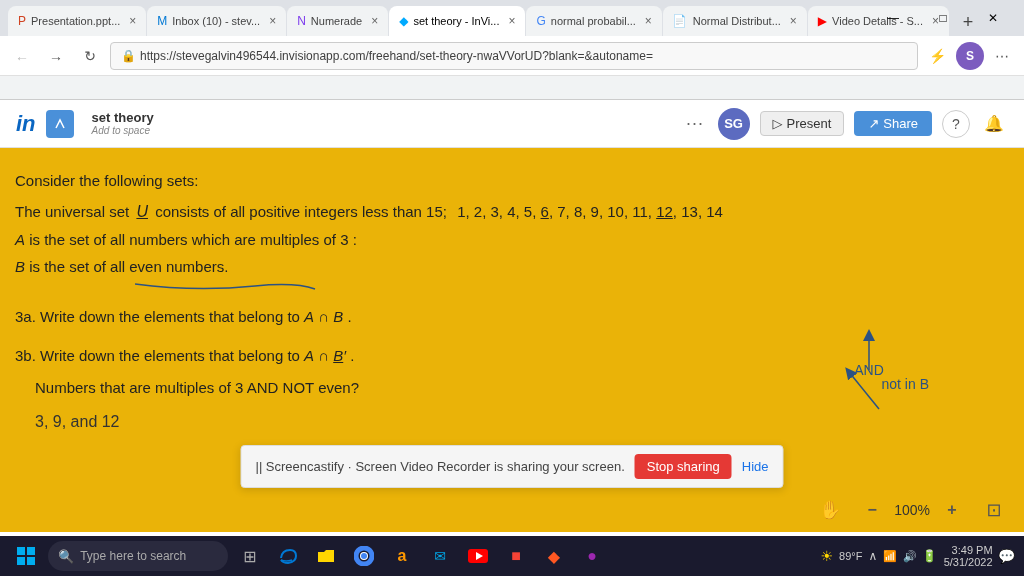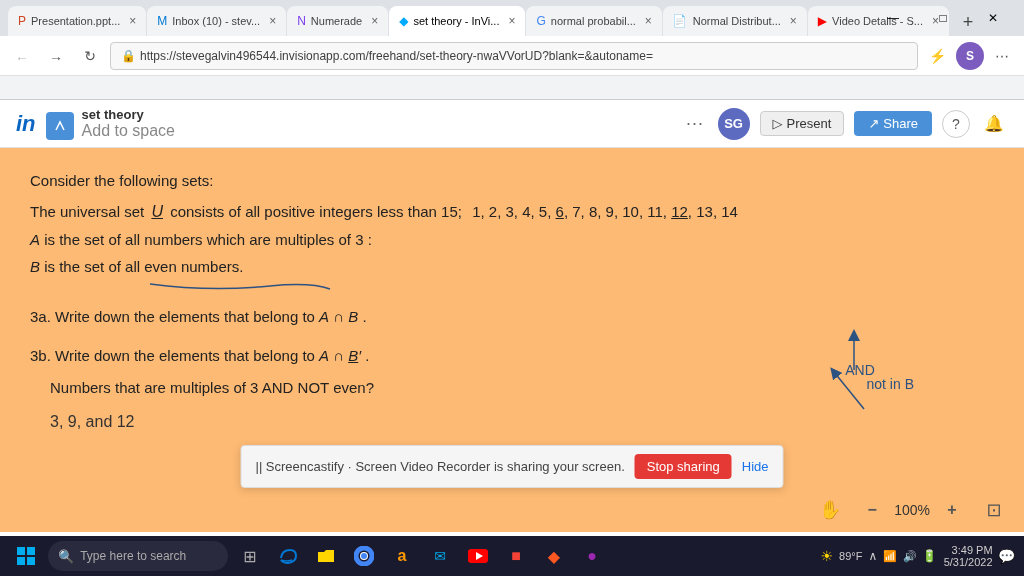--- a/index.html
+++ b/index.html
@@ -18,36 +18,36 @@
 
     .nav-bar { display: flex; align-items: center; height: 40px; padding: 0 8px; background: #fff; gap: 6px; border-bottom: 1px solid #e0e0e0; }
     .nav-btn { width: 28px; height: 28px; display: flex; align-items: center; justify-content: center; border-radius: 50%; cursor: pointer; color: #555; font-size: 14px; }
     .nav-btn.disabled { color: #bbb; cursor: default; }
     .address-bar { flex: 1; height: 28px; border: 1px solid #ccc; border-radius: 4px; padding: 0 10px; font-size: 12px; color: #333; background: #f8f8f8; display: flex; align-items: center; }
     .address-text { flex: 1; font-size: 12px; color: #404040; overflow: hidden; white-space: nowrap; text-overflow: ellipsis; }
     .nav-actions { display: flex; gap: 4px; }
 
     
     .app-header { display: flex; align-items: center; height: 48px; padding: 0 16px; border-bottom: 1px solid #e0e0e0; background: #fff; position: relative; }
-    .app-logo { display: flex; align-items: flex-end; gap: 8px; }
+    .app-logo { display: flex; align-items: flex-start; gap: 18px; }
     .logo-icon { width: 28px; height: 28px; background: #4a90d9; border-radius: 4px; display: flex; align-items: center; justify-content: center; color: #fff; font-weight: bold; font-size: 12px; }
     .app-title-block { display: flex; flex-direction: column; }
     .app-title { font-size: 13px; font-weight: 600; color: #333; }
-    .app-subtitle { font-size: 16px; color: #888; }
+    .app-subtitle { font-size: 10px; color: #888; font-style: italic; }
     .app-header-right { margin-left: auto; display: flex; align-items: center; gap: 10px; }
     .more-btn { color: #666; font-size: 18px; cursor: pointer; padding: 0 4px; }
     .avatar-btn { width: 32px; height: 32px; border-radius: 50%; background: #5c6bc0; color: #fff; display: flex; align-items: center; justify-content: center; font-size: 13px; font-weight: bold; cursor: pointer; }
     .present-btn { display: flex; align-items: center; gap: 4px; border: 1px solid #ccc; padding: 4px 12px; border-radius: 4px; font-size: 13px; cursor: pointer; color: #333; }
     .share-btn { display: flex; align-items: center; gap: 4px; background: #4a90d9; color: #fff; padding: 5px 14px; border-radius: 4px; font-size: 13px; cursor: pointer; border: none; }
     .help-btn { width: 28px; height: 28px; border-radius: 50%; border: 1px solid #ccc; display: flex; align-items: center; justify-content: center; font-size: 14px; color: #555; cursor: pointer; }
     .notif-btn { width: 28px; height: 28px; display: flex; align-items: center; justify-content: center; font-size: 16px; color: #555; cursor: pointer; }
     .in-logo { font-style: italic; font-weight: bold; font-size: 22px; color: #0a66c2; margin-right: 10px; }
 
     
-    .main-content { padding: 20px 30px; background: #fdba74; height: calc(576px - 100px - 48px - 44px); overflow-y: auto; position: relative; }
+    .main-content { padding: 20px 15px; background: #eab308; height: calc(576px - 100px - 48px - 44px); overflow-y: auto; position: relative; }
     .content-text { font-size: 15px; color: #222; line-height: 1.7; }
     .math-u { font-style: italic; text-decoration: underline; font-size: 16px; }
     .question { font-size: 15px; margin: 16px 0 6px 0; font-weight: 400; }
     .answer-block { margin-left: 20px; margin-top: 4px; }
     .handwritten { font-family: 'Segoe UI', cursive; font-size: 18px; color: #2c5282; }
     .annotation { color: #2c5282; font-size: 14px; font-style: italic; }
 
     
     .screencastify-bar { position: absolute; bottom: 44px; left: 50%; transform: translateX(-50%); background: #f5f5f5; border: 1px solid #ddd; border-radius: 4px; display: flex; align-items: center; gap: 10px; padding: 8px 14px; font-size: 13px; color: #333; box-shadow: 0 2px 8px rgba(0,0,0,0.15); white-space: nowrap; z-index: 100; }
     .stop-sharing-btn { background: #e53935; color: #fff; border: none; border-radius: 4px; padding: 5px 12px; font-size: 13px; cursor: pointer; }
@@ -209,21 +209,21 @@
 
       <div style="position:absolute;right:100px;top:-10px;text-align:center;">
         <svg width="80" height="50">
           <line x1="40" y1="45" x2="40" y2="10" stroke="#2c5282" stroke-width="1.5" marker-end="url(#arrow)"></line>
           <defs>
             <marker id="arrow" markerWidth="8" markerHeight="8" refX="4" refY="4" orient="auto">
               <path d="M0,0 L8,4 L0,8 Z" fill="#2c5282"></path>
             </marker>
           </defs>
         </svg>
-        <span class="annotation" style="position:absolute;bottom:0;left:6px;width:80px;text-align:center;font-size:14px;color:#2c5282;font-style:normal;font-weight:500;">AND</span>
+        <span class="annotation" style="position:absolute;bottom:0;left:0;width:80px;text-align:center;font-size:14px;color:#2c5282;font-style:normal;font-weight:500;">AND</span>
       </div>
 
     </div>
 
     <div class="question" style="margin-top:14px;">
       <span>3b. Write down the elements that belong to </span>
       <span style="font-style:italic;">A</span>
       <span> ∩ </span>
       <span style="font-style:italic;text-decoration:underline;">B</span><span style="font-style:italic;">′</span>
       <span>.</span>

